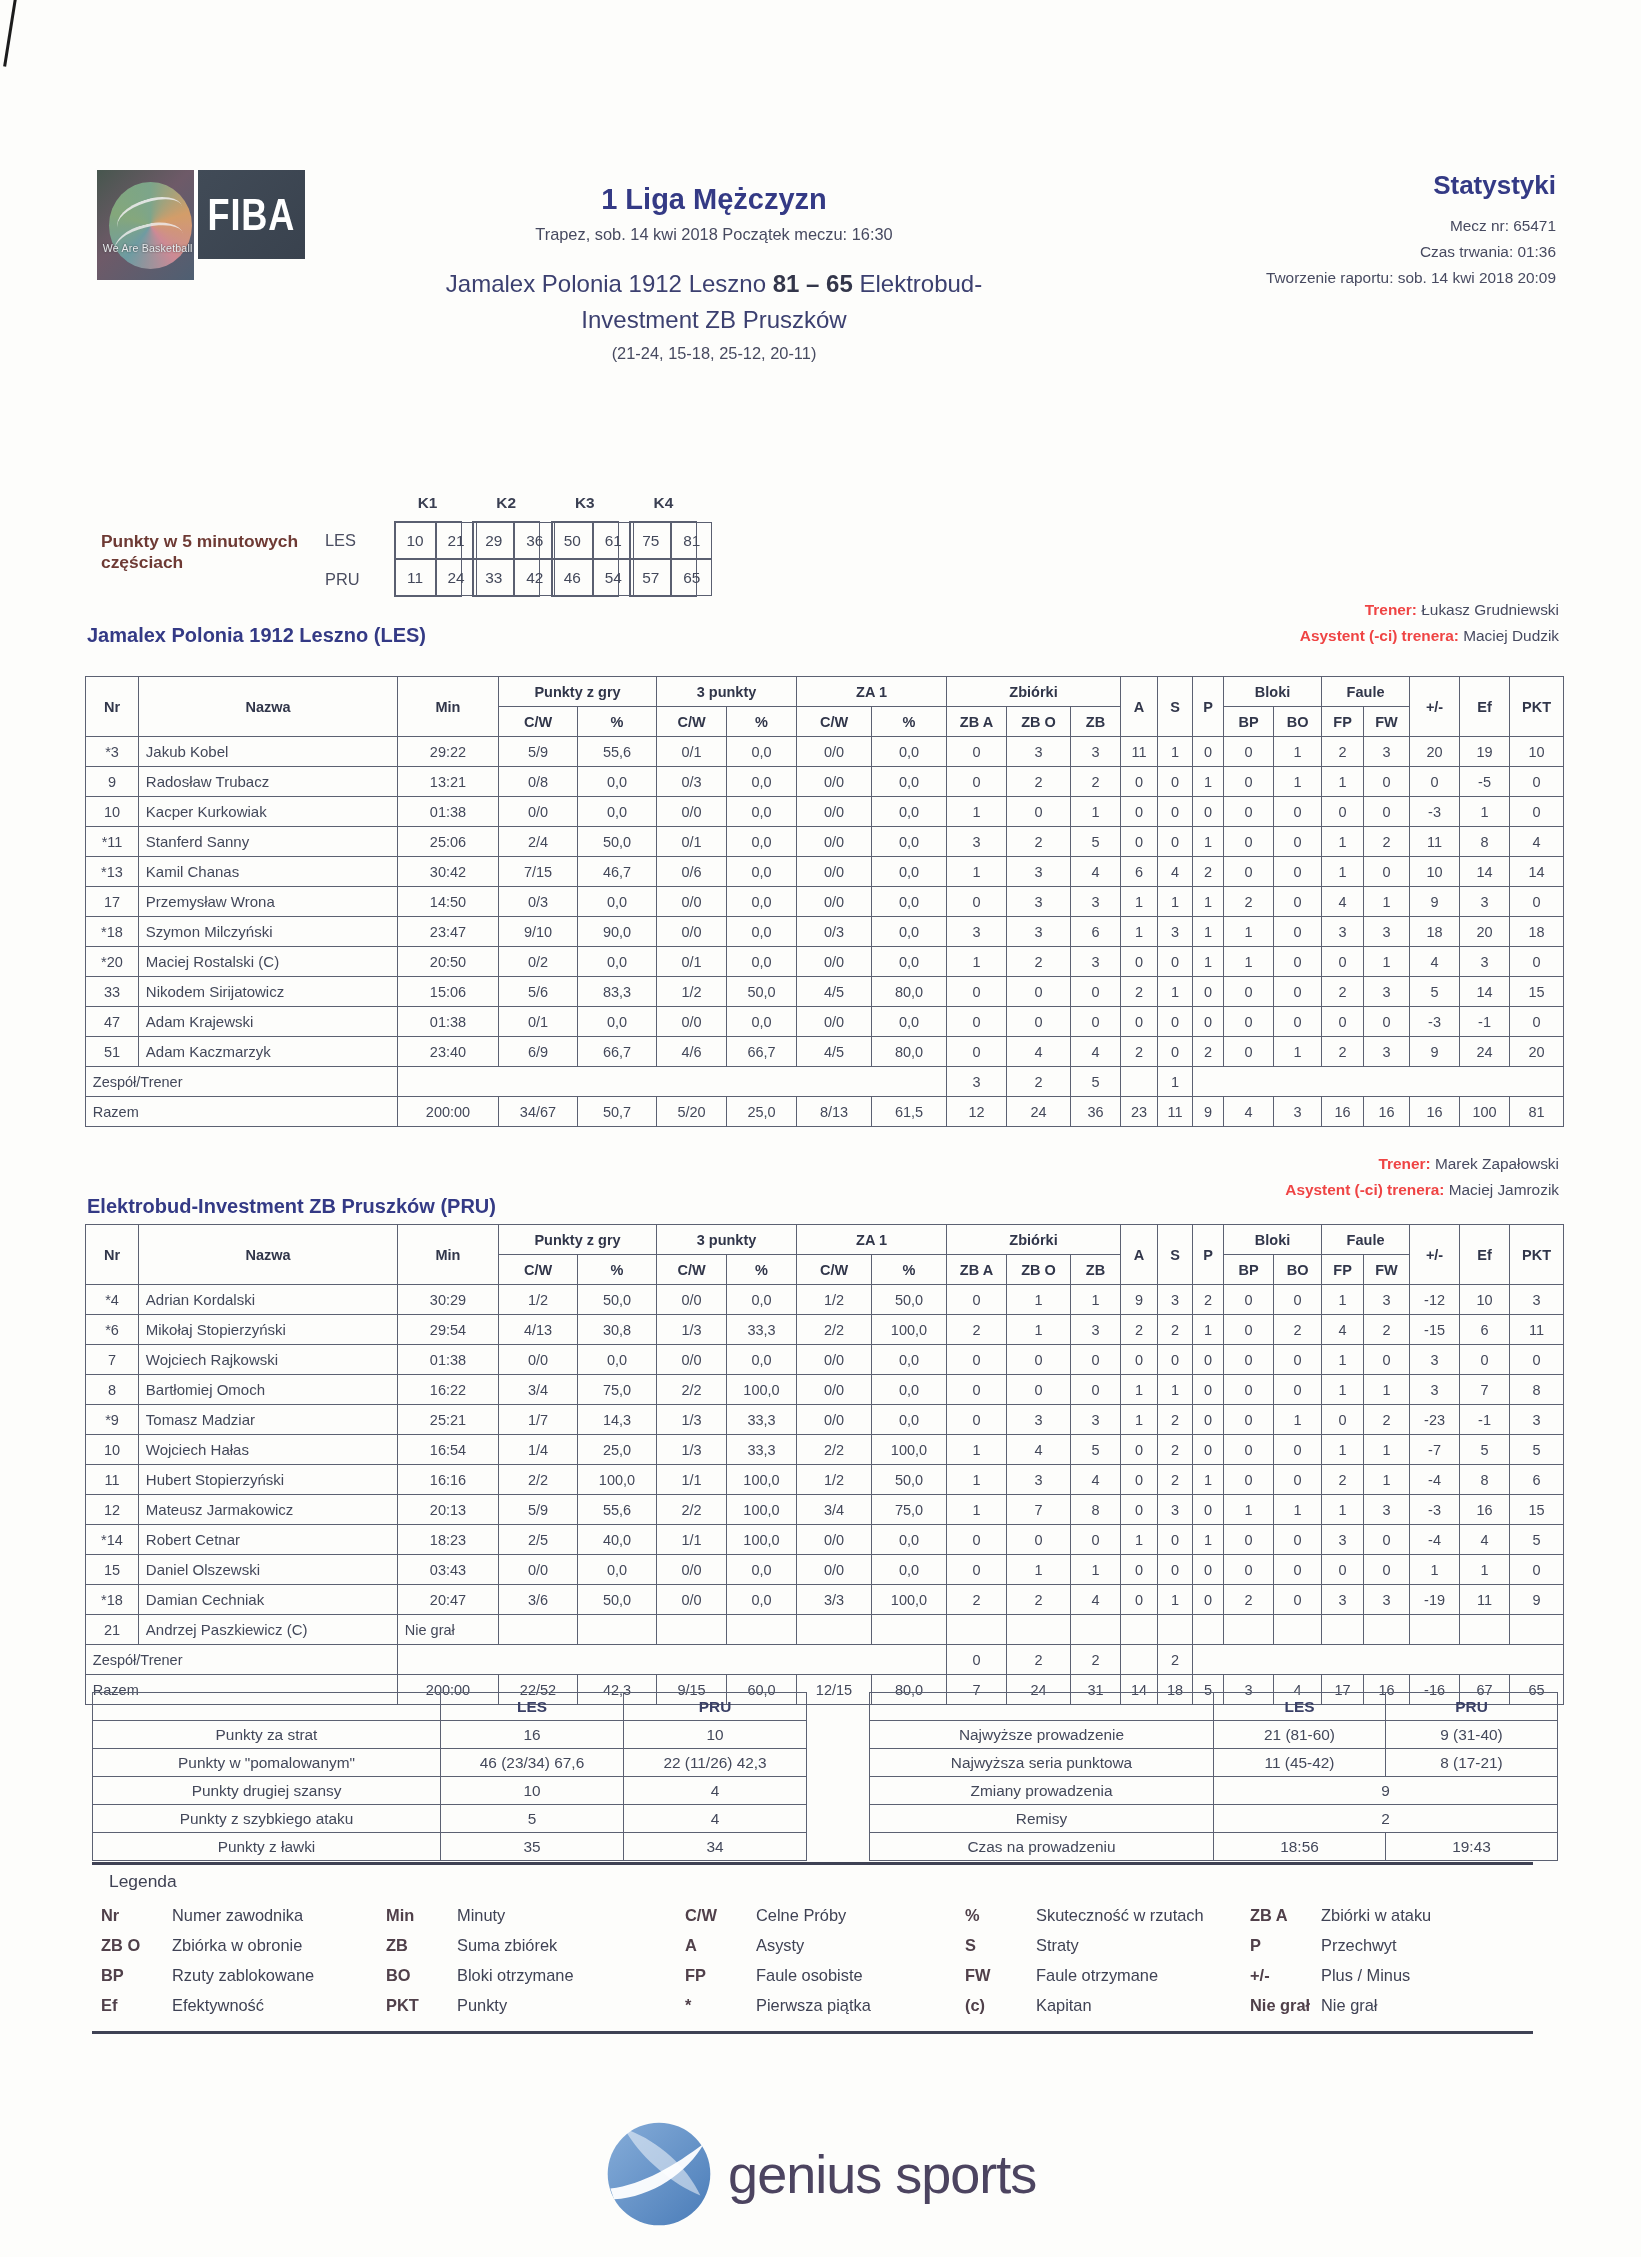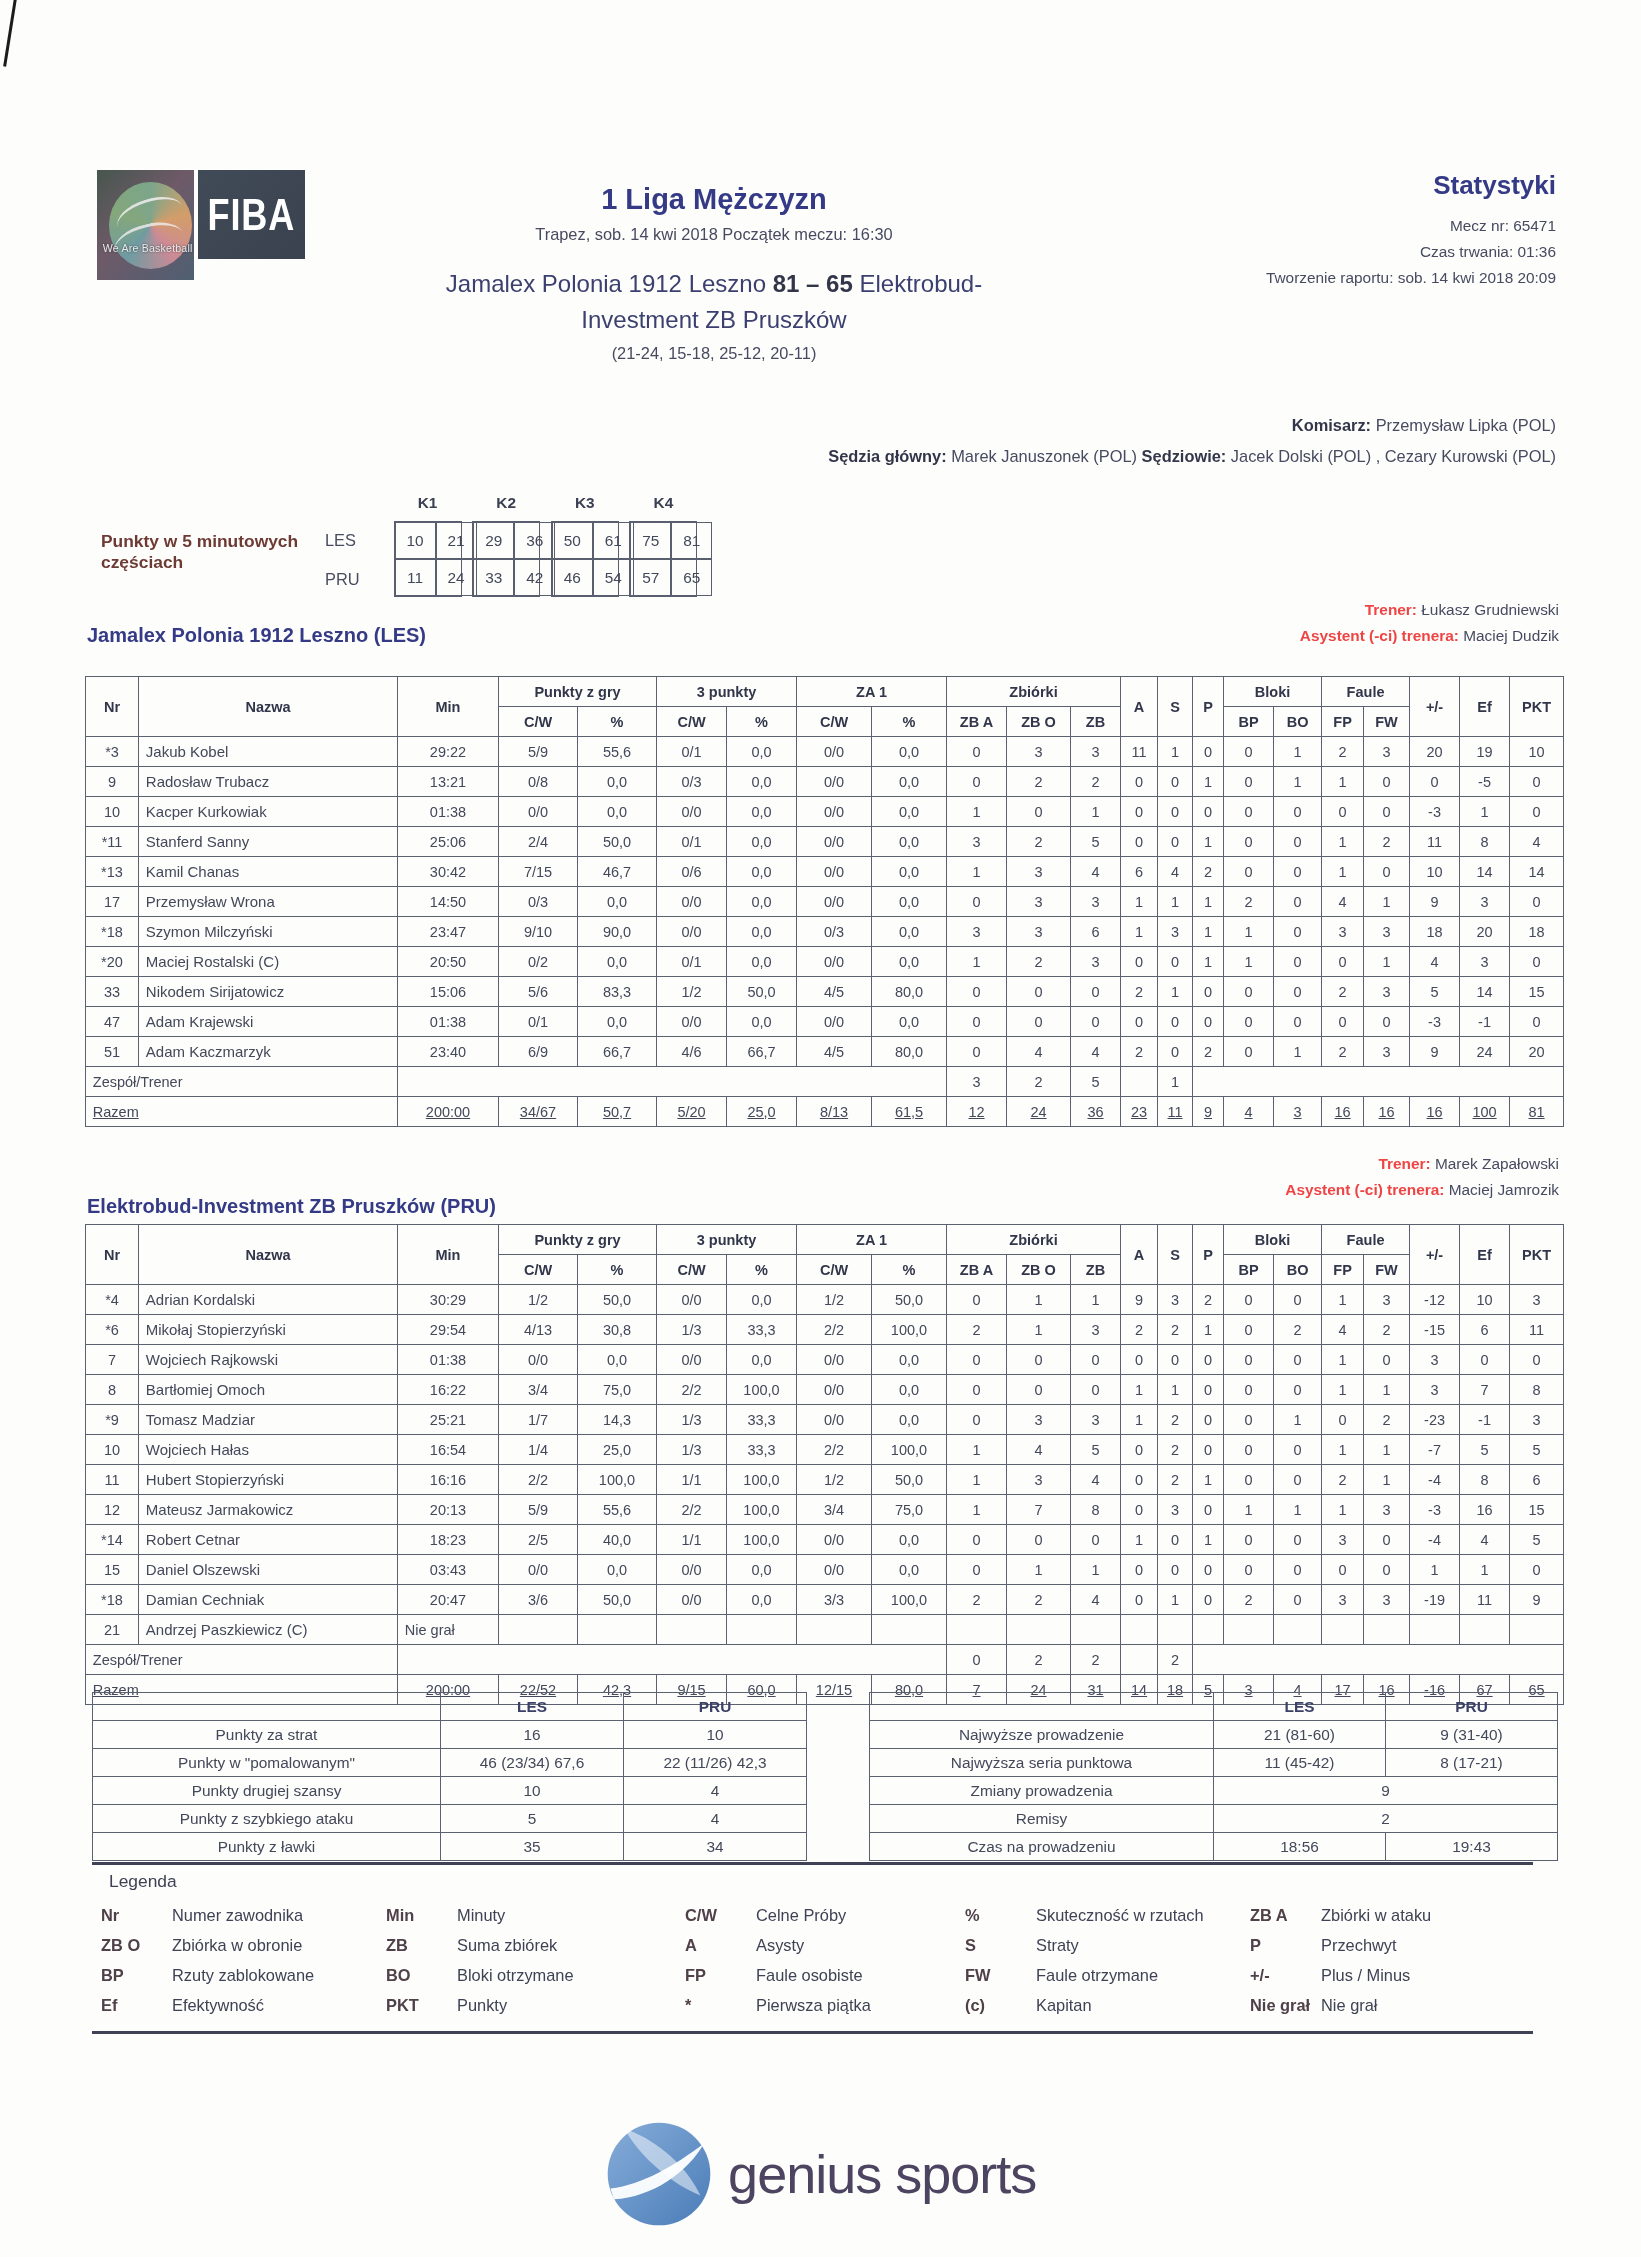--- a/index.html
+++ b/index.html
@@ -52,21 +52,21 @@
   .coach-block{position:absolute;right:82px;text-align:right;font-size:15.4px;color:#474a60;line-height:26px;}
   .coach-block b{color:#ef4444;}
 
   table.stat{position:absolute;left:85px;border-collapse:collapse;table-layout:fixed;width:1479px;
              font-size:14.5px;color:#43485a;}
   table.stat th,table.stat td{border:1px solid #5c6172;height:29px;padding:0 1.9px;text-align:center;overflow:hidden;white-space:nowrap;}
   table.stat{border:1.9px solid #41465a;}
   table.stat th{font-weight:bold;color:#31364a;font-size:14.5px;}
   table.stat td.tl,table.stat th.tl{text-align:left;padding-left:6.8px;}
   table.stat td.name{font-size:15px;}
-  table.stat tr.razem td{border-top:1.9px solid #41465a;text-decoration:underline;}
+  table.stat tr.razem td{border-top:1.9px solid #41465a;}
 
   
   table.sum{position:absolute;top:1692px;border-collapse:collapse;table-layout:fixed;font-size:15.4px;color:#43485a;border:1.9px solid #41465a;}
   table.sum th,table.sum td{border:1.4px solid #5c6172;height:27px;text-align:center;padding:0 3.9px;}
   table.sum th{font-weight:bold;color:#3a4066;}
   table.sum-left{left:92px;width:714px;}
   table.sum-right{left:869px;width:687px;}
 
   .rule{position:absolute;left:92px;width:1441px;height:2.9px;background:#3f4254;}
   .rule-top{top:1862px;}
@@ -114,32 +114,20 @@
 
   <div class="right-head">
     <div class="stats-title">Statystyki</div>
     <div class="meta-block">
       <div class="meta-line">Mecz nr: 65471</div>
       <div class="meta-line">Czas trwania: 01:36</div>
       <div class="meta-line">Tworzenie raportu: sob. 14 kwi 2018 20:09</div>
     </div>
   </div>
 
-  <div class="officials">
-    <div>
-      <b>Komisarz:</b>
-      <span>Przemysław Lipka (POL)</span>
-    </div>
-    <div>
-      <b>Sędzia główny:</b>
-      <span>Marek Januszonek (POL)</span>
-      <b>Sędziowie:</b>
-      <span>Jacek Dolski (POL) , Cezary Kurowski (POL)</span>
-    </div>
-  </div>
 
   <div class="periods">
     <div class="plabel">Punkty w 5 minutowych częściach</div>
     <div class="tlabels">
       <div>LES</div>
       <div>PRU</div>
     </div>
     <div class="qwrap">
       <div class="qhead">K1</div>
       <div class="qbox">

